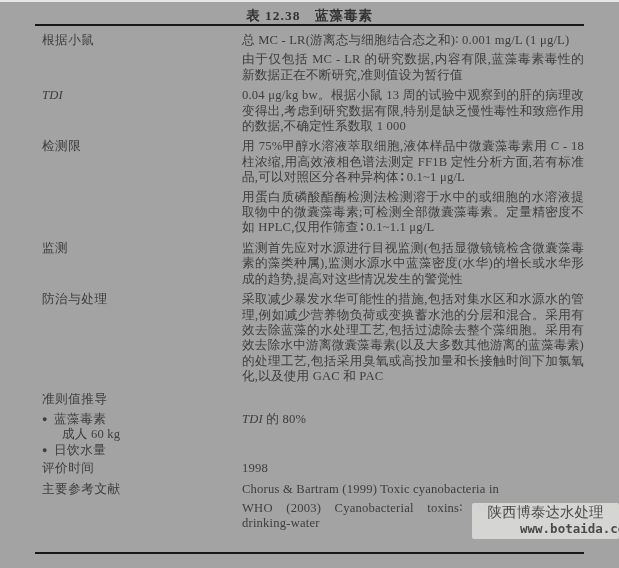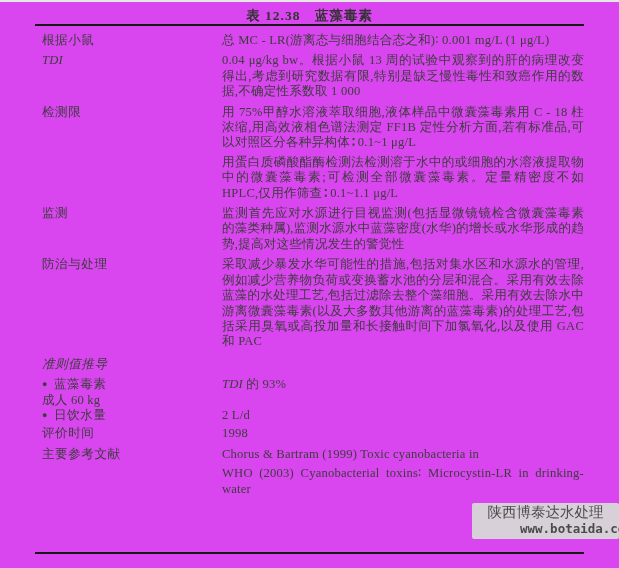--- a/index.html
+++ b/index.html
@@ -1,19 +1,19 @@
 <!DOCTYPE html>
 <html><head>
 <meta charset="utf-8">
 <style>
   html,body{margin:0;padding:0;background:#ffffff;}
   .page{
     position:relative;
     width:619px;height:568px;
-    background:#d946ef;
+    background:#a3a3a3;
     font-family:"Liberation Serif","DejaVu Serif",serif;
     color:#3d3d3d;
     overflow:hidden;
     box-sizing:border-box;
   }
   .scan-edge{position:absolute;top:0;left:0;width:100%;height:2px;background:#e6e6e3;}
   .title{
     padding-top:7px;
     text-align:center;
     font-size:13.5px;
@@ -31,30 +31,30 @@
   }
   .row{display:flex;margin-bottom:5px;}
   .row .label{
     width:180px;
     flex:0 0 180px;
     font-size:12.6px;
     line-height:15.4px;
     letter-spacing:0.5px;
   }
   .row .label.italic{font-style:italic;letter-spacing:0.2px;}
-  .row .content{flex:1;min-width:0;}
+  .row .content{flex:1;min-width:0;margin-left:20px;}
   .row .content p{
     margin:0 0 4px 0;
     font-size:12.6px;
     line-height:15.4px;
     text-align:justify;
     letter-spacing:0.2px;
   }
   .row .content p:last-child{margin-bottom:0;}
-  .section-gap{margin-top:7px;font-style:italic;}
+  .section-gap{margin-top:7px;}
   .bullet-row{margin-bottom:0;}
   .bullet-row .label,.bullet-row .content p{line-height:15.4px;}
   .bullet{display:inline-block;font-size:9px;vertical-align:1px;margin-right:6px;}
   .gap-sm{margin-top:3px;}
   .gap-md{margin-top:5px;}
   .ital{font-style:italic;}
   .watermark{
     position:absolute;
     top:503px;left:472px;
     width:147px;height:36px;
@@ -77,20 +77,21 @@
 
   <div class="title">表 12.38　蓝藻毒素</div>
   <div class="rule rule-top"></div>
 
   <div class="table">
 
     <div class="row">
       <div class="label">根据小鼠</div>
       <div class="content">
         <p>总 MC - LR(游离态与细胞结合态之和)∶ 0.001 mg/L (1 μg/L)</p>
+        <p>由于仅包括 MC - LR 的研究数据,内容有限,蓝藻毒素毒性的新数据正在不断研究,准则值设为暂行值</p>
       </div>
     </div>
 
     <div class="row">
       <div class="label italic">TDI</div>
       <div class="content">
         <p>0.04 μg/kg bw。根据小鼠 13 周的试验中观察到的肝的病理改变得出,考虑到研究数据有限,特别是缺乏慢性毒性和致癌作用的数据,不确定性系数取 1 000</p>
       </div>
     </div>
 
@@ -117,35 +118,32 @@
     </div>
 
     <div class="row section-gap">
       <div class="label">准则值推导</div>
       <div class="content"></div>
     </div>
 
     <div class="row bullet-row">
       <div class="label"><span class="bullet">●</span><span>蓝藻毒素</span></div>
       <div class="content">
-        <p><span class="ital">TDI</span><span> 的 93%</span></p>
+        <p><span class="ital">TDI</span><span> 的 80%</span></p>
       </div>
     </div>
 
     <div class="row bullet-row">
       <div class="content">
         <p>成人 60 kg</p>
       </div>
     </div>
 
     <div class="row bullet-row">
       <div class="label"><span class="bullet">●</span><span>日饮水量</span></div>
-      <div class="content">
-        <p>2 L/d</p>
-      </div>
     </div>
 
     <div class="row gap-sm">
       <div class="label">评价时间</div>
       <div class="content">
         <p>1998</p>
       </div>
     </div>
 
     <div class="row gap-md">

